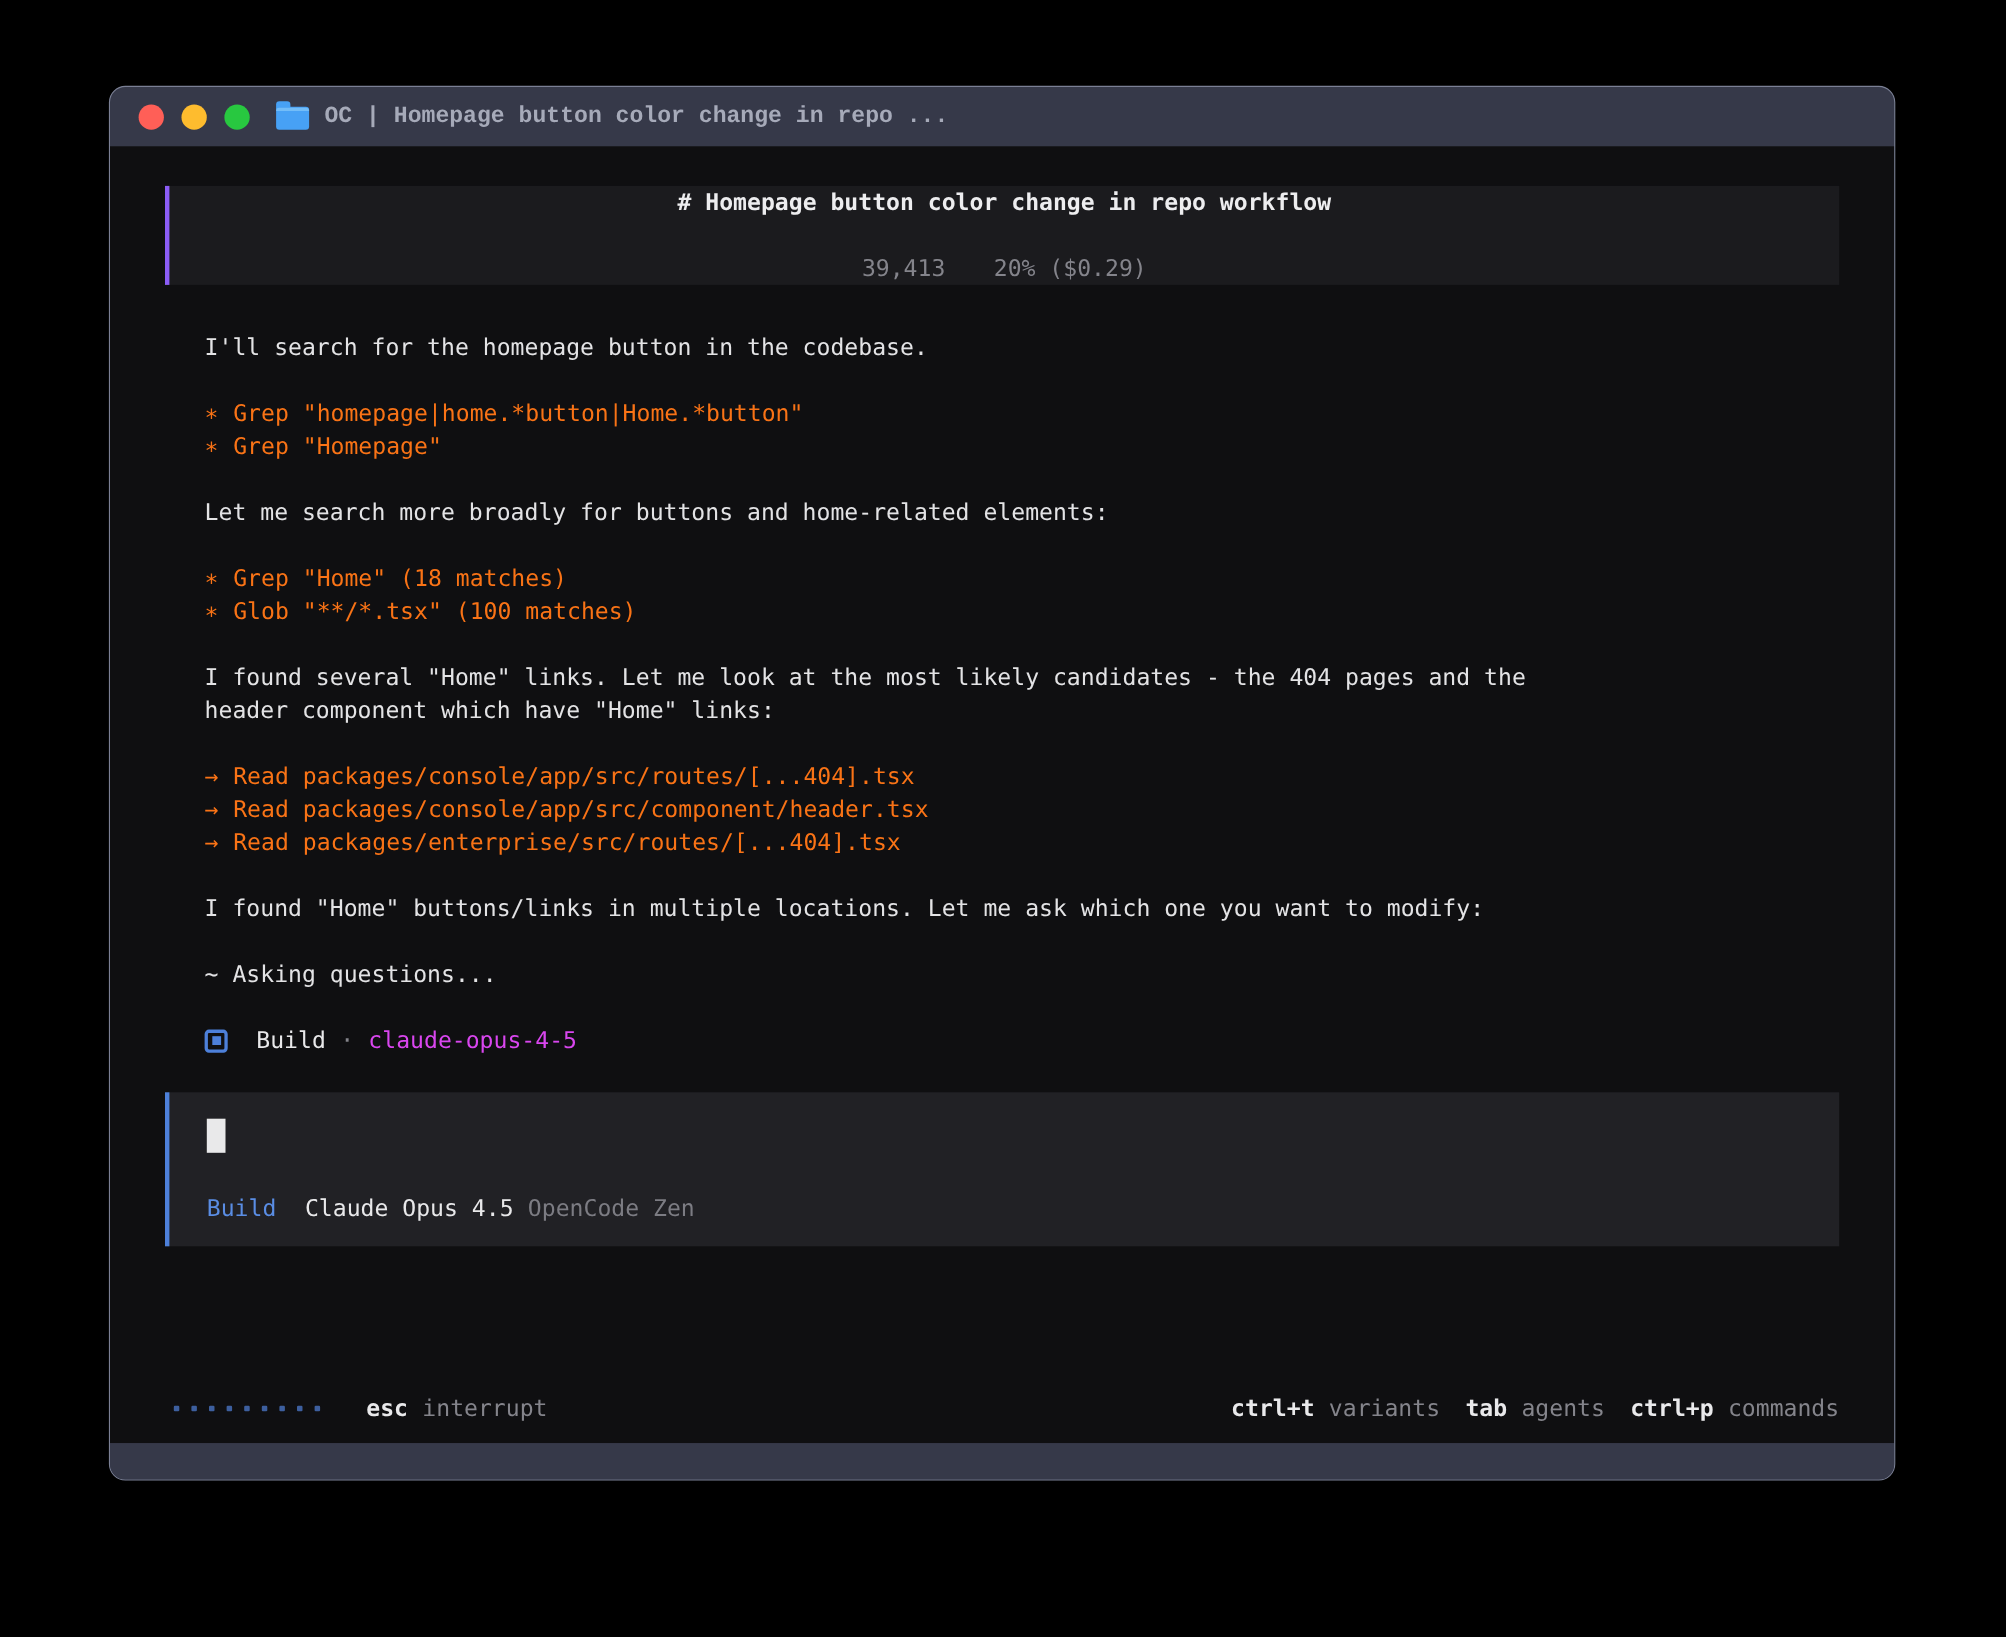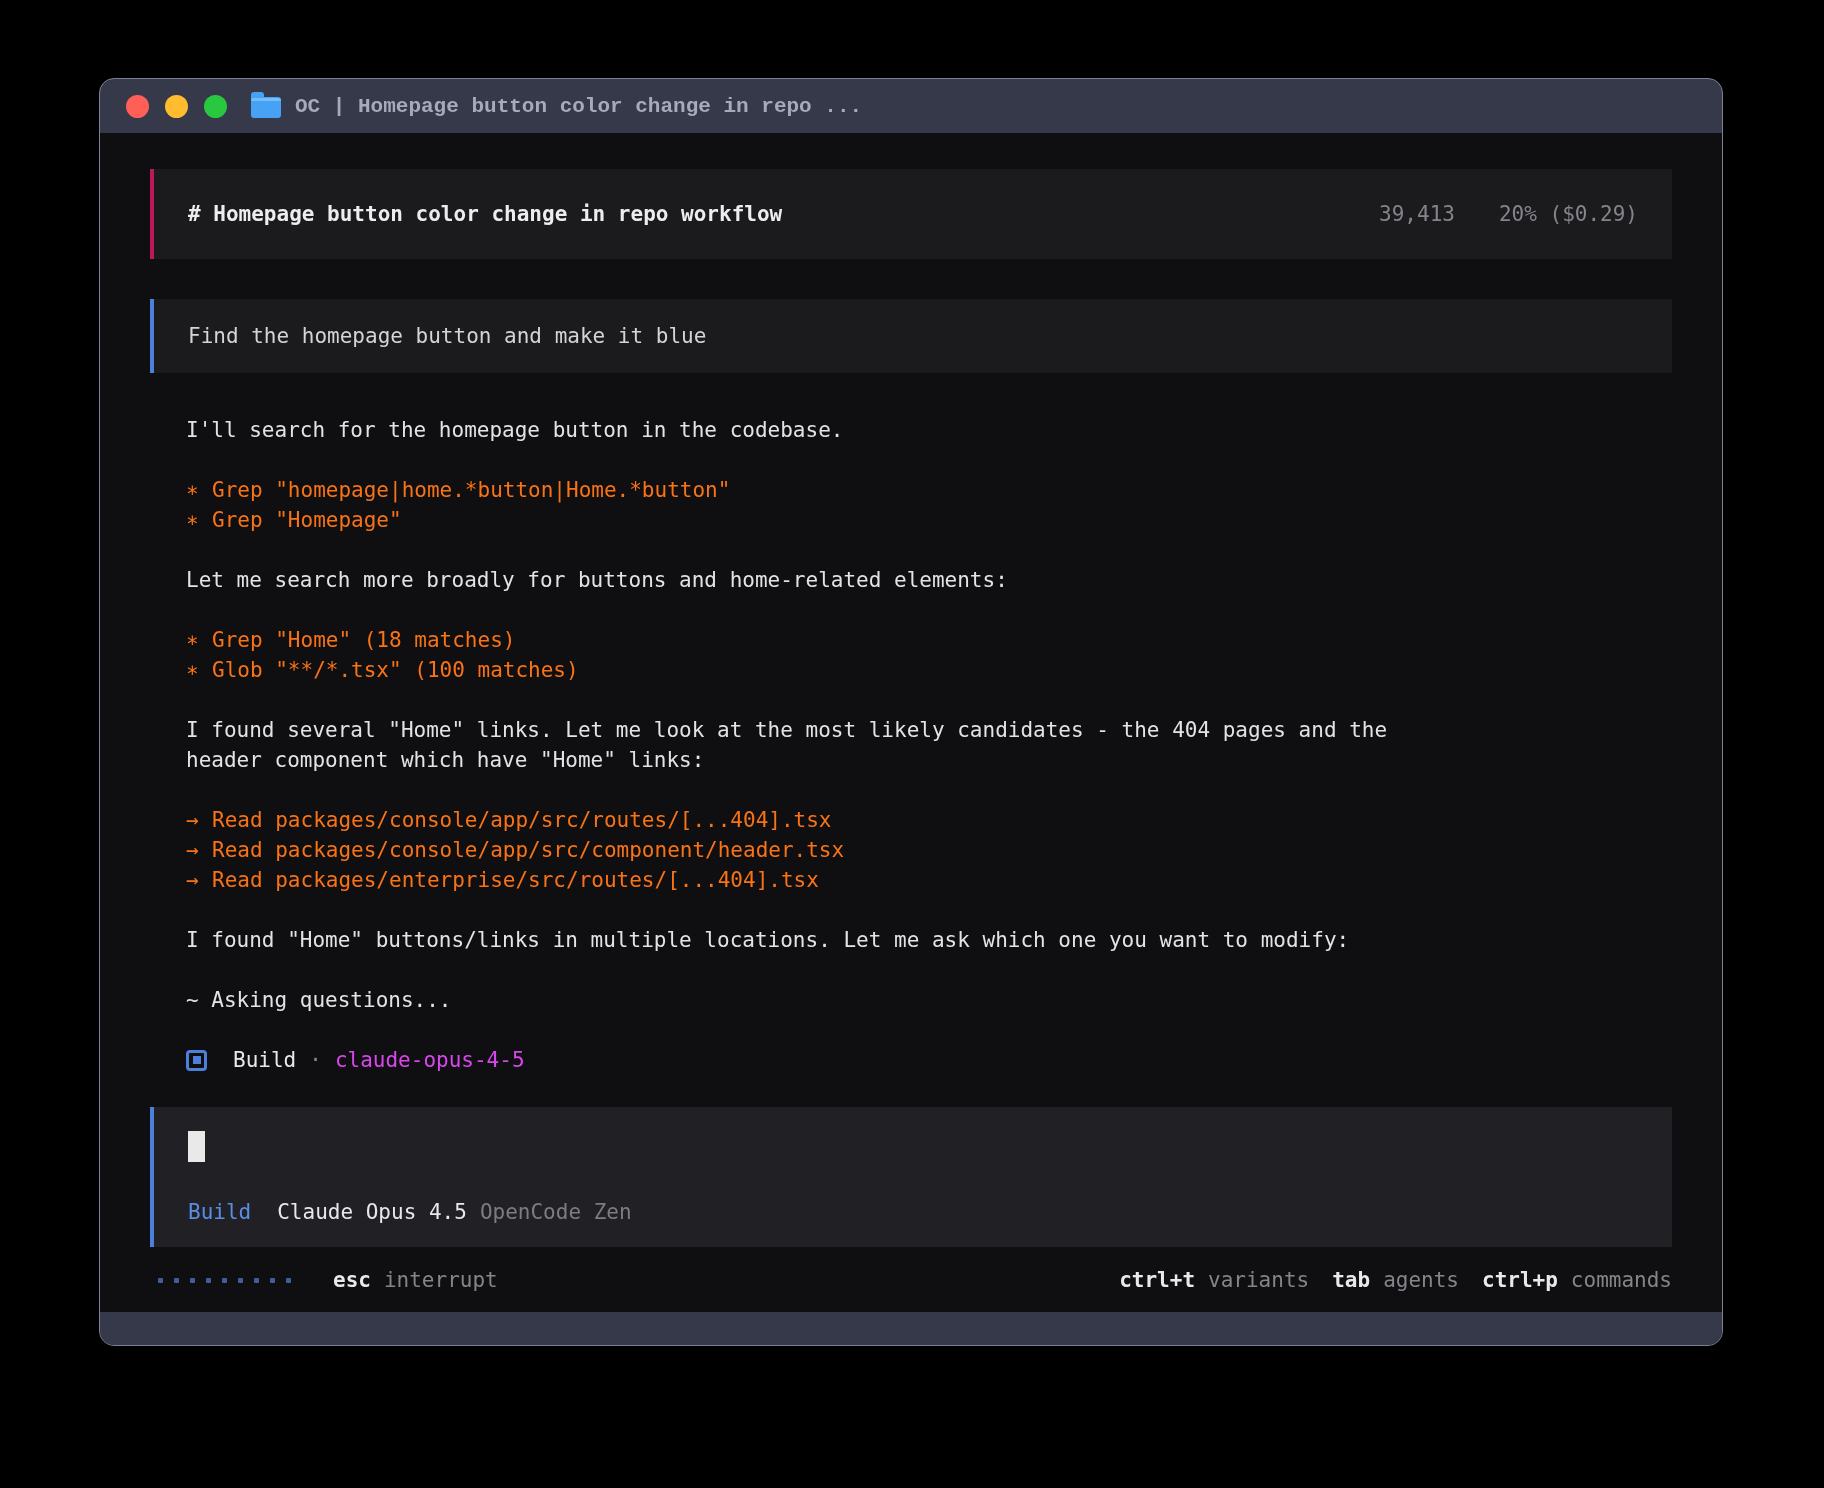--- a/index.html
+++ b/index.html
@@ -28,21 +28,21 @@
   .win-title { font-family:Liberation Mono, monospace; font-weight:bold; font-size:21px; color:#a6aab9; }
 
   
   .term {
     flex:1 1 auto; background:#0f0f11; padding:36px 50px 0;
     display:flex; flex-direction:column; overflow:hidden;
     font-size:21px; line-height:30px;
   }
   .bottomstrip { height:33px; flex:0 0 33px; background:#363949; }
 
-  .block { background:#1b1b1e; border-left:4px solid #be185d; display:flex; align-items:center; padding:0 34px; }
+  .block { background:#1b1b1e; border-left:4px solid #8b5cf6; display:flex; align-items:center; padding:0 34px;flex-direction:column; }
   .header-block { height:90px; justify-content:space-between; }
   .header-title { font-weight:bold; color:#ededef; white-space:pre; }
   .header-meta { display:flex; gap:44px; color:#84848b; white-space:pre; }
 
   .user-block { height:74px; margin-top:40px; border-left-color:#4d80da; color:#d4d4d7; white-space:pre; }
 
   
   .conversation { padding:42px 0 0 36px; color:#e3e3e5; }
   .group { margin-bottom:30px; }
   .line { height:30px; white-space:pre; }
@@ -99,23 +99,20 @@
   <div class="term">
 
     <div class="block header-block">
       <span class="header-title"># Homepage button color change in repo workflow</span>
       <span class="header-meta">
         <span>39,413</span>
         <span>20% ($0.29)</span>
       </span>
     </div>
 
-    <div class="block user-block">
-      <span>Find the homepage button and make it blue</span>
-    </div>
 
     <div class="conversation">
 
       <div class="group">
         <div class="line">I'll search for the homepage button in the codebase.</div>
       </div>
 
       <div class="group dim">
         <div class="line"><span class="bullet">∗</span><span>Grep "homepage|home.*button|Home.*button"</span></div>
         <div class="line"><span class="bullet">∗</span><span>Grep "Homepage"</span></div>

